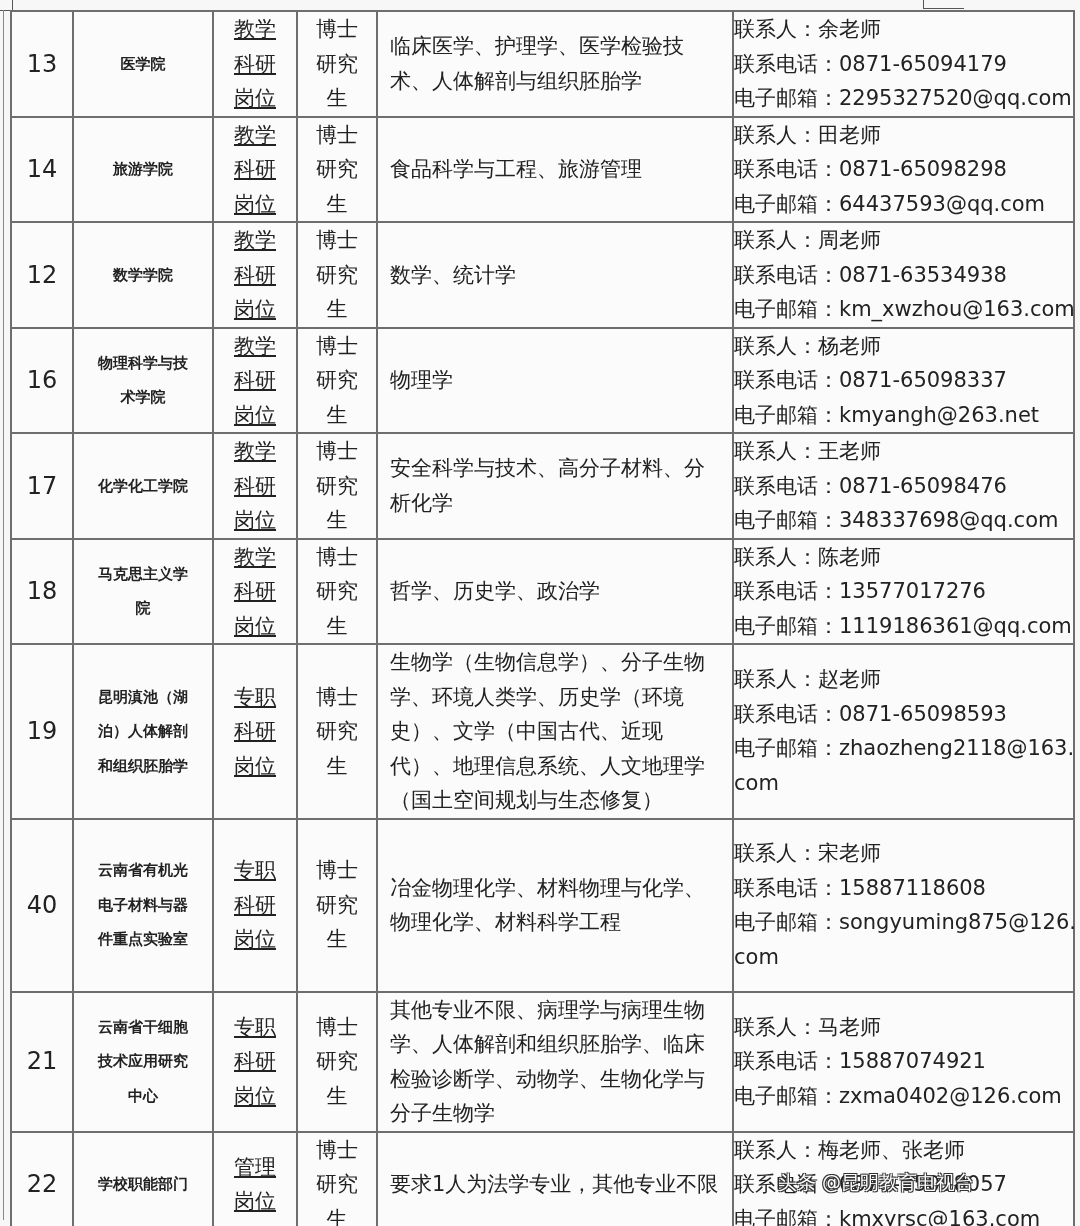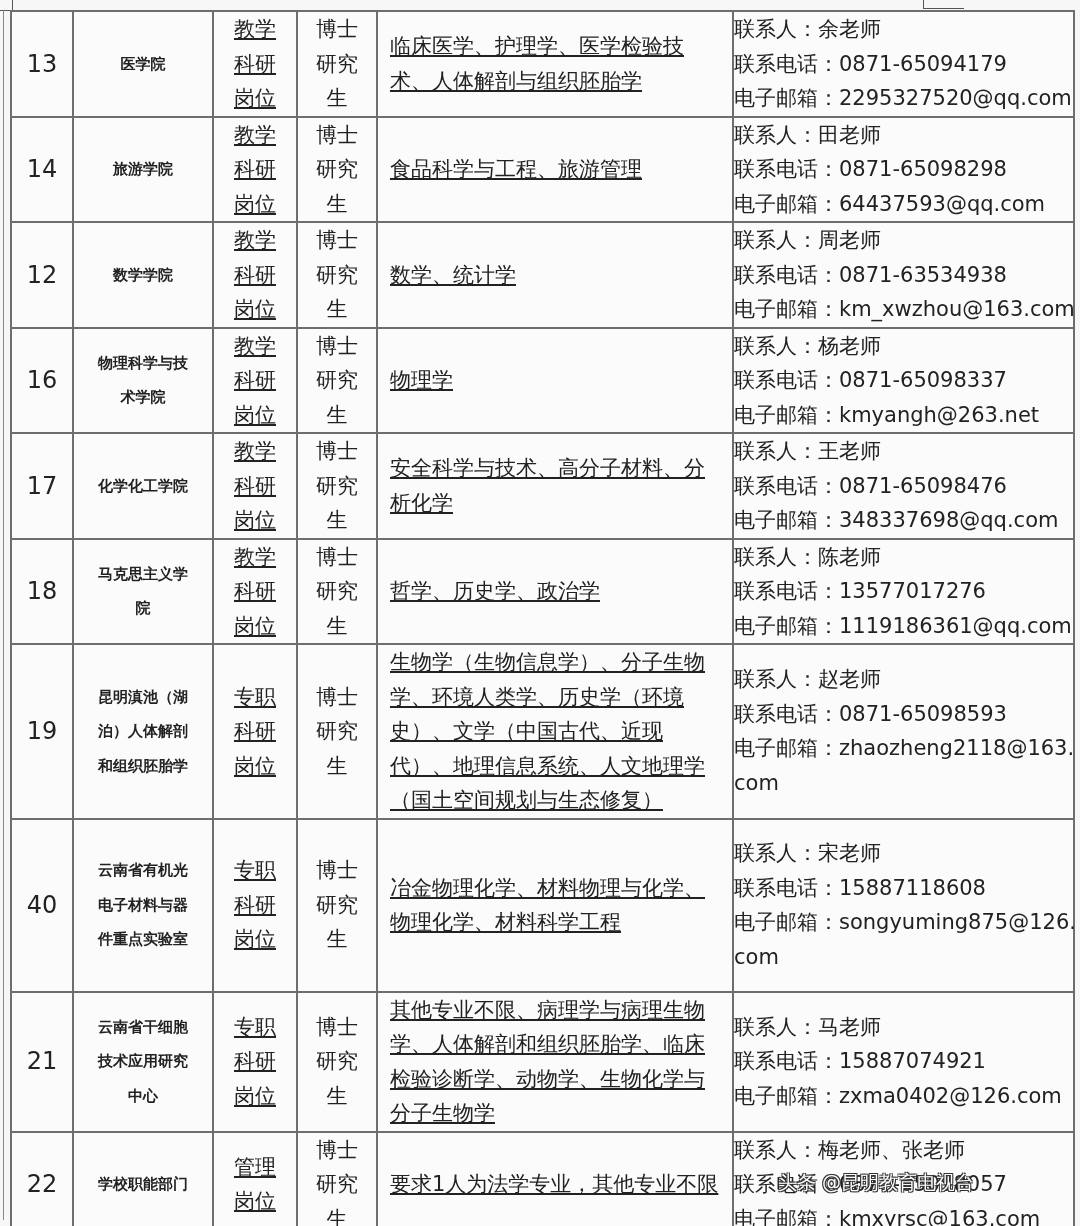--- a/index.html
+++ b/index.html
@@ -31,21 +31,21 @@
   td {
     border: 2px solid #6e6e6e;
     padding: 0;
     vertical-align: middle;
     font-size: 21px;
     line-height: 34.5px;
   }
   td.num { text-align: center; font-size: 24px; border-radius: 16px; }
   td.unit { text-align: center; font-weight: bold; font-size: 15px; line-height: 34.5px; }
   td.post, td.edu { text-align: center; }
-  td.major { padding-left: 12px; padding-right: 8px; text-decoration: underline; }
+  td.major { padding-left: 12px; padding-right: 8px; }
   td.contact { }
   .vtext { display: block; margin: 0 auto; }
   .post .vtext { width: 44px; word-break: break-all; text-decoration: underline; }
   .edu .vtext { width: 44px; word-break: break-all; }
   .unit .vtext { width: 104px; word-break: break-all; }
   .line { display: block; white-space: nowrap; }
   .watermark {
     position: absolute; left: 778px; top: 1170px;
     font-size: 19px; color: #fff; white-space: nowrap;
     text-shadow: -1px -1px 0 #333, 1px -1px 0 #333, -1px 1px 0 #333, 1px 1px 0 #333;

